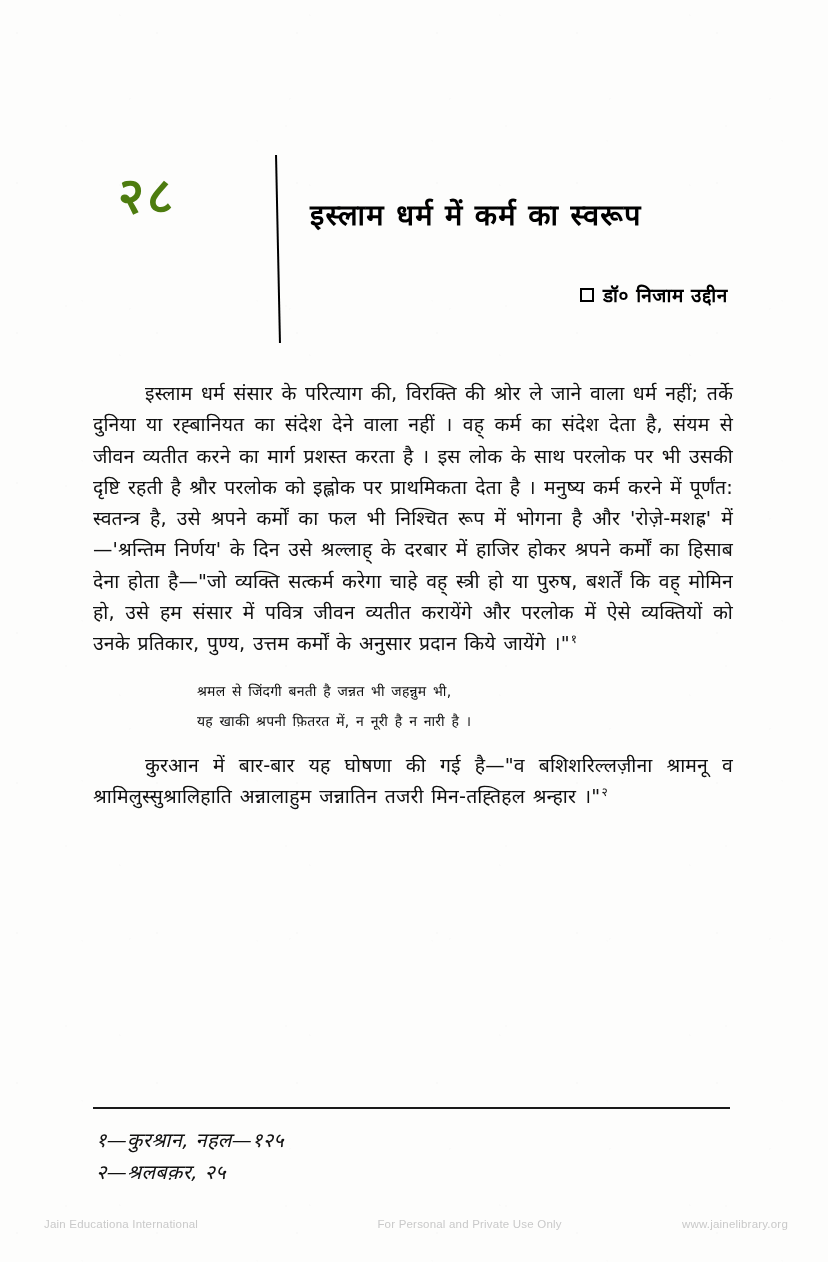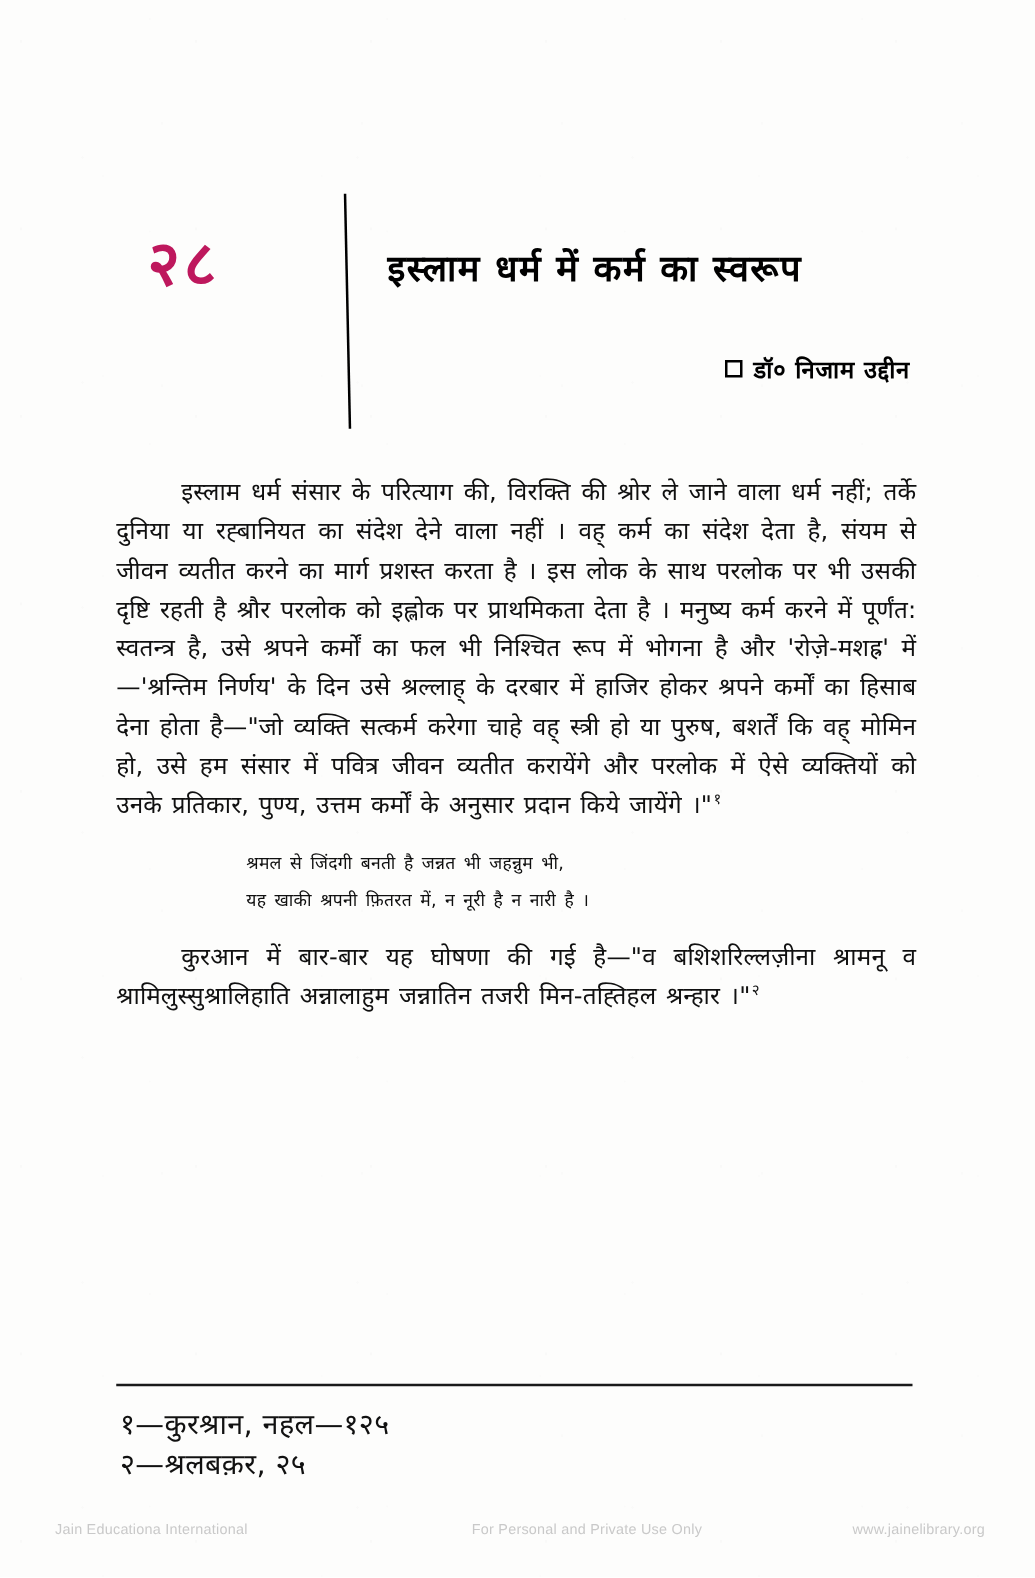--- a/index.html
+++ b/index.html
@@ -40,26 +40,26 @@
     position: absolute;
     left: 93px;
     top: 150px;
     width: 637px;
     height: 195px;
   }
 
   .chapter-number {
     position: absolute;
     left: 25px;
-    top: 36px;
+    top: 21px;
     font-size: 50px;
     font-weight: 700;
     letter-spacing: 3px;
     line-height: 1;
-    color: #be185d;
+    color: #4d7c0f;
   }
 
   .header-rule {
     position: absolute;
     left: 184px;
     top: 5px;
     width: 2.4px;
     height: 188px;
     background: #000;
     transform: skewX(1.2deg);
@@ -152,24 +152,25 @@
   }
 
   .footnotes {
     position: absolute;
     left: 96px;
     top: 1124px;
     width: 500px;
   }
 
   .footnote {
-    font-size: 23px;
+    font-size: 20px;
     line-height: 32px;
     letter-spacing: .3px;
     color: #111;
+    font-style: italic;
   }
 
   
   .page-footer {
     position: absolute;
     left: 44px;
     right: 34px;
     top: 1218px;
     display: flex;
     justify-content: space-between;

